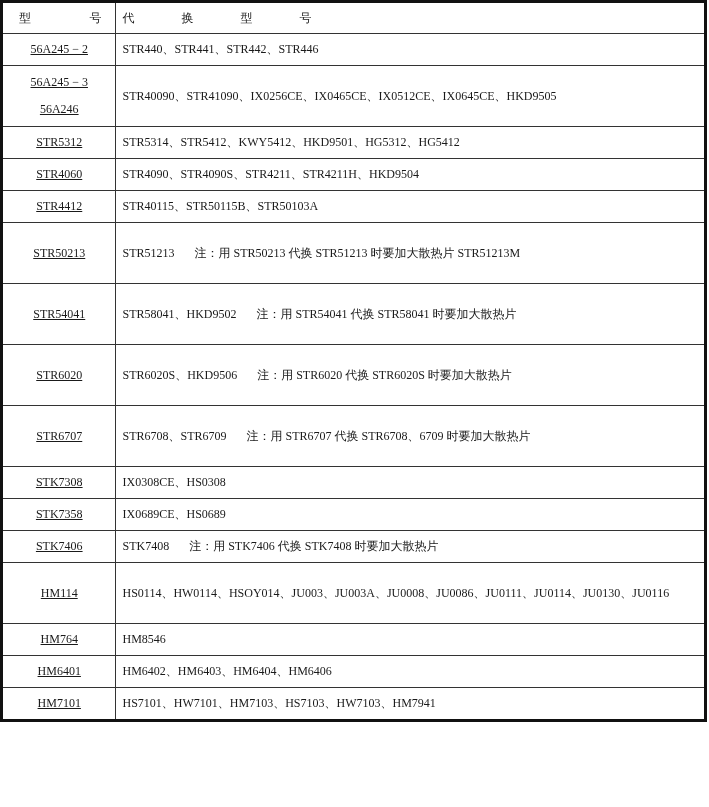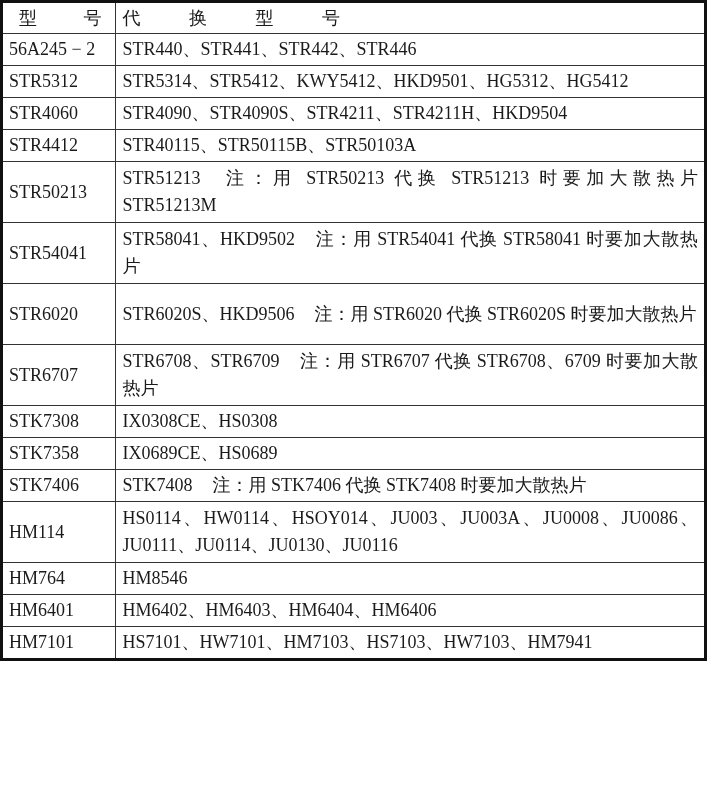--- a/index.html
+++ b/index.html
@@ -22,41 +22,42 @@
       border-top: 3px solid #111;
       border-left: 3px solid #111;
       border-right: 3px solid #111;
       border-bottom: 3px solid #111;
     }
     table.sub-table col.c1 { width: 114px; }
     table.sub-table col.c2 { width: 587px; }
     th, td {
       border: 1px solid #333;
       font-weight: normal;
-      font-size: 18px;
+      font-size: 12px;
       line-height: 27px;
       padding: 1px 6px 1px 6px;
       vertical-align: middle;
     }
     th {
       height: 28px;
       letter-spacing: 0;
     }
     th.h-model {
       text-align: justify;
       text-align-last: justify;
       padding: 0 14px 0 16px;
     }
     th.h-sub {
       text-align: left;
       word-spacing: 44px;
     }
     td.model {
-      text-align: left;
+      text-align: center;
       white-space: pre-line;
+      text-decoration: underline;
     }
     td.subs {
       text-align: justify;
       text-align-last: left;
       padding-left: 6px;
       padding-right: 6px;
     }
     tr.single td { height: 29px; }
     tr.double td { height: 58px; }
     .note-gap { display: inline-block; width: 20px; }
@@ -72,20 +73,25 @@
   <thead>
     <tr>
       <th class="h-model">型　　号</th>
       <th class="h-sub">代 换 型 号</th>
     </tr>
   </thead>
   <tbody>
     <tr class="single">
       <td class="model">56A245 − 2</td>
       <td class="subs"><span>STR440、STR441、STR442、STR446</span></td>
+    </tr>
+    <tr class="double">
+      <td class="model">56A245 − 3
+56A246</td>
+      <td class="subs"><span>STR40090、STR41090、IX0256CE、IX0465CE、IX0512CE、IX0645CE、HKD9505</span></td>
     </tr>
     <tr class="single">
       <td class="model">STR5312</td>
       <td class="subs"><span>STR5314、STR5412、KWY5412、HKD9501、HG5312、HG5412</span></td>
     </tr>
     <tr class="single">
       <td class="model">STR4060</td>
       <td class="subs"><span>STR4090、STR4090S、STR4211、STR4211H、HKD9504</span></td>
     </tr>
     <tr class="single">

